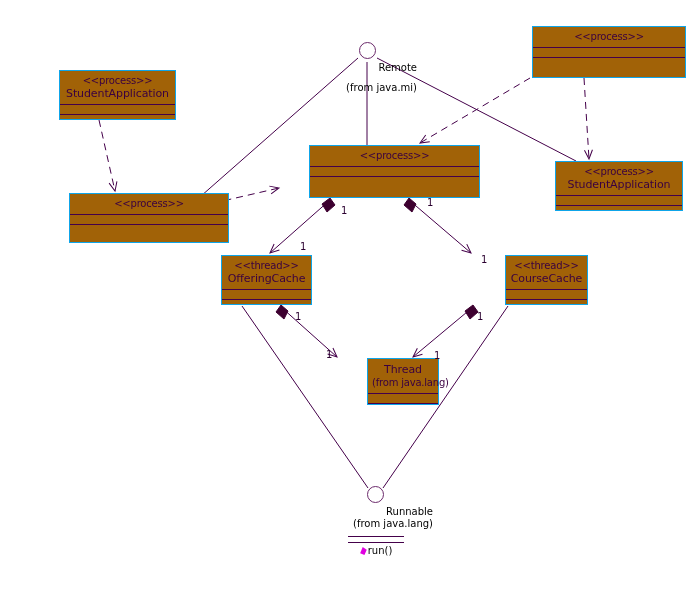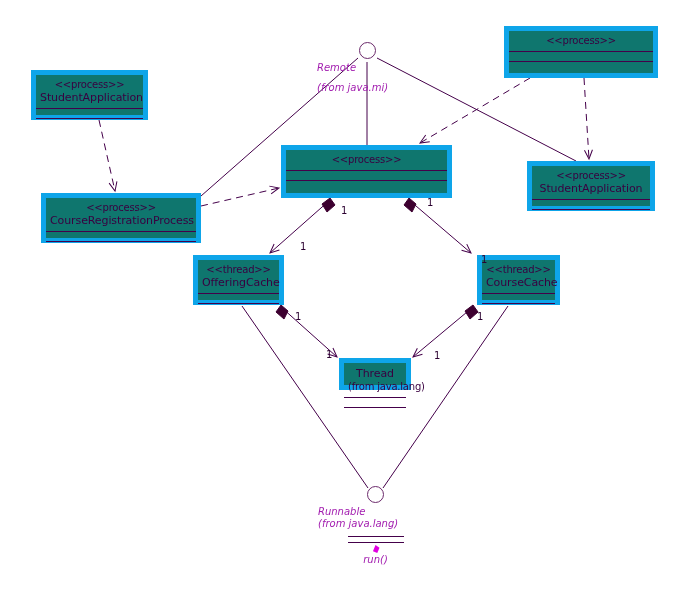--- a/index.html
+++ b/index.html
@@ -21,23 +21,24 @@
     position: absolute;
     left: 0;
     top: 0;
     width: 690px;
     height: 591px;
     pointer-events: none;
   }
   .uml-class {
     position: absolute;
     box-sizing: border-box;
-    border: 5px solid #0ea5e9;
-    background: #0f766e;
+    border: 1px solid #0ea5e9;
+    background: #a16207;
     color: #3a0040;
+    margin-left: 28px;
   }
   .uml-class .hdr {
     text-align: center;
     padding: 3px 4px 4px 4px;
     line-height: 13px;
   }
   .uml-class .stereo {
     font-size: 10px;
     letter-spacing: -0.2px;
     white-space: nowrap;
@@ -49,23 +50,22 @@
   }
   .uml-class .compartment {
     border-top: 1px solid #44004a;
     height: 9px;
   }
   .uml-class .compartment.tall {
     height: 12px;
   }
   .iface {
     position: absolute;
-    text-align: left;
-    color: #a21caf;
-    font-style: italic;
+    text-align: right;
+    color: #000000;
   }
   .iface .ball {
     width: 17px;
     height: 17px;
     border: 1px solid #6b2a6b;
     border-radius: 50%;
     background: #ffffff;
     margin: 0 auto;
     box-sizing: border-box;
   }
@@ -84,21 +84,20 @@
   }
   .iface .op-row {
     font-size: 10px;
     line-height: 12px;
     margin-top: 2px;
     white-space: nowrap;
     display: flex;
     align-items: center;
     justify-content: center;
     gap: 1px;
-    flex-direction: column;
   }
   .op-marker {
     display: inline-block;
     width: 8px;
     height: 8px;
     background: #e000e0;
     clip-path: polygon(50% 0%, 100% 35%, 72% 100%, 18% 78%);
   }
   .mult {
     position: absolute;
@@ -153,21 +152,20 @@
       <div class="stereo">&lt;&lt;process&gt;&gt;</div>
       <div class="cname">StudentApplication</div>
     </div>
     <div class="compartment"></div>
     <div class="compartment tall"></div>
   </div>
 
   <div class="uml-class" style="left:41px; top:193px; width:160px; height:50px;">
     <div class="hdr">
       <div class="stereo">&lt;&lt;process&gt;&gt;</div>
-      <div class="cname">CourseRegistrationProcess</div>
     </div>
     <div class="compartment"></div>
     <div class="compartment tall"></div>
   </div>
 
   <div class="uml-class" style="left:281px; top:145px; width:171px; height:53px;">
     <div class="hdr">
       <div class="stereo">&lt;&lt;process&gt;&gt;</div>
     </div>
     <div class="compartment"></div>
@@ -202,21 +200,21 @@
 
   <div class="uml-class" style="left:477px; top:255px; width:83px; height:50px;">
     <div class="hdr">
       <div class="stereo">&lt;&lt;thread&gt;&gt;</div>
       <div class="cname">CourseCache</div>
     </div>
     <div class="compartment"></div>
     <div class="compartment tall"></div>
   </div>
 
-  <div class="uml-class" style="left:339px; top:358px; width:72px; height:32px;">
+  <div class="uml-class" style="left:339px; top:358px; width:72px; height:47px;">
     <div class="hdr" style="padding-top:4px;">
       <div class="cname">Thread</div>
       <div class="stereo">(from java.lang)</div>
     </div>
     <div class="compartment"></div>
     <div class="compartment"></div>
   </div>
 
   <div class="iface" style="left:317px; top:42px; width:100px;">
     <div class="ball"></div>

